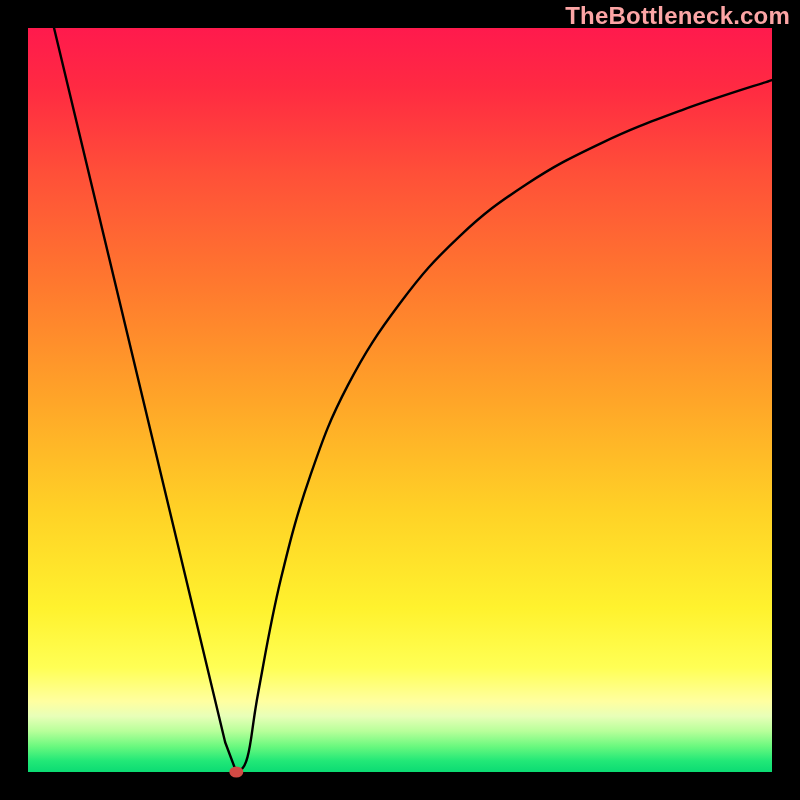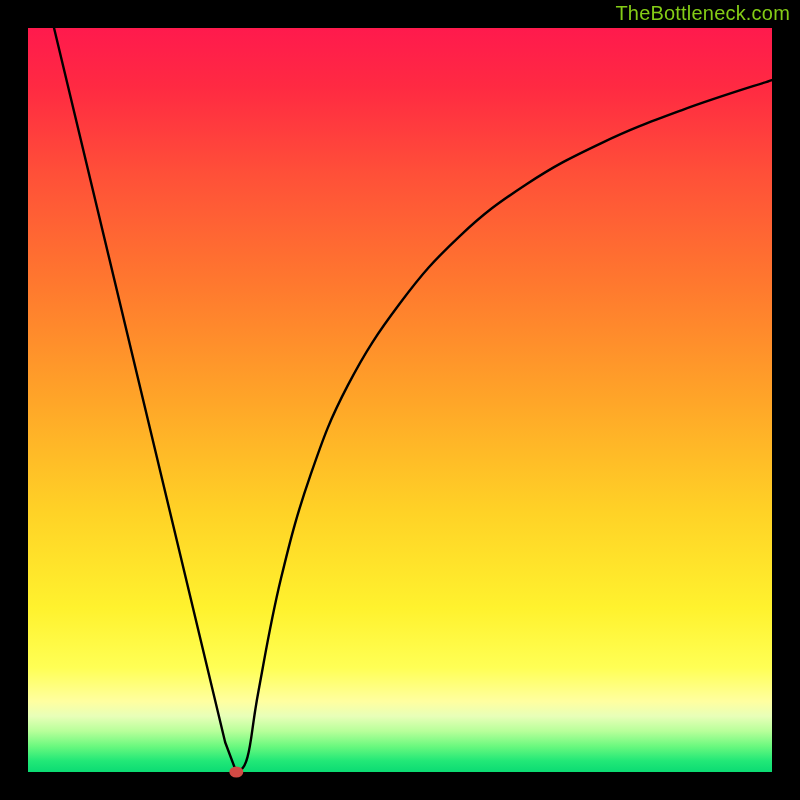--- a/index.html
+++ b/index.html
@@ -14,23 +14,23 @@
   .outer {
     width: 800px;
     height: 800px;
     background: #000;
     position: relative;
   }
   .attribution {
     position: absolute;
     top: 2px;
     right: 10px;
-    color: #84cc16;
-    font-size: 20px;
-    font-weight: 400;
+    color: #fca5a5;
+    font-size: 24px;
+    font-weight: 700;
     letter-spacing: 0.2px;
   }
   svg {
     display: block;
   }
 </style>
 </head>
 <body>
 
 <div class="outer">

